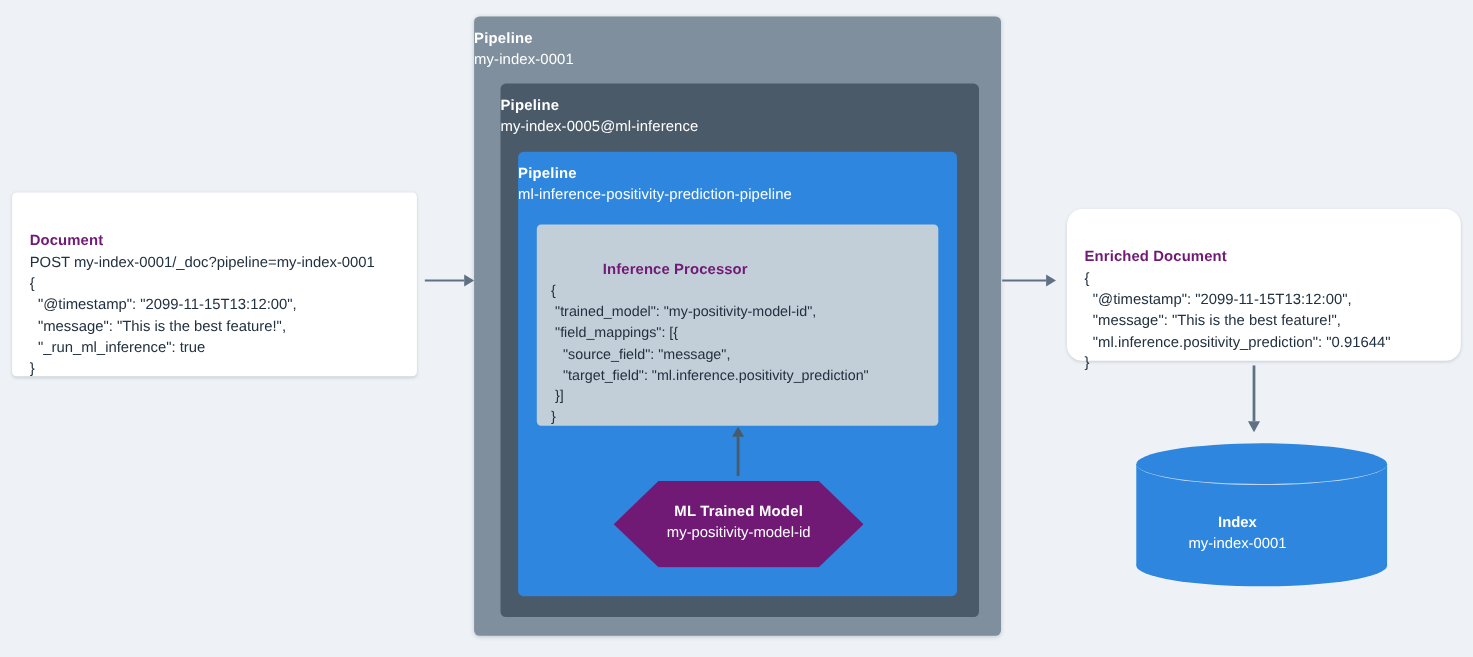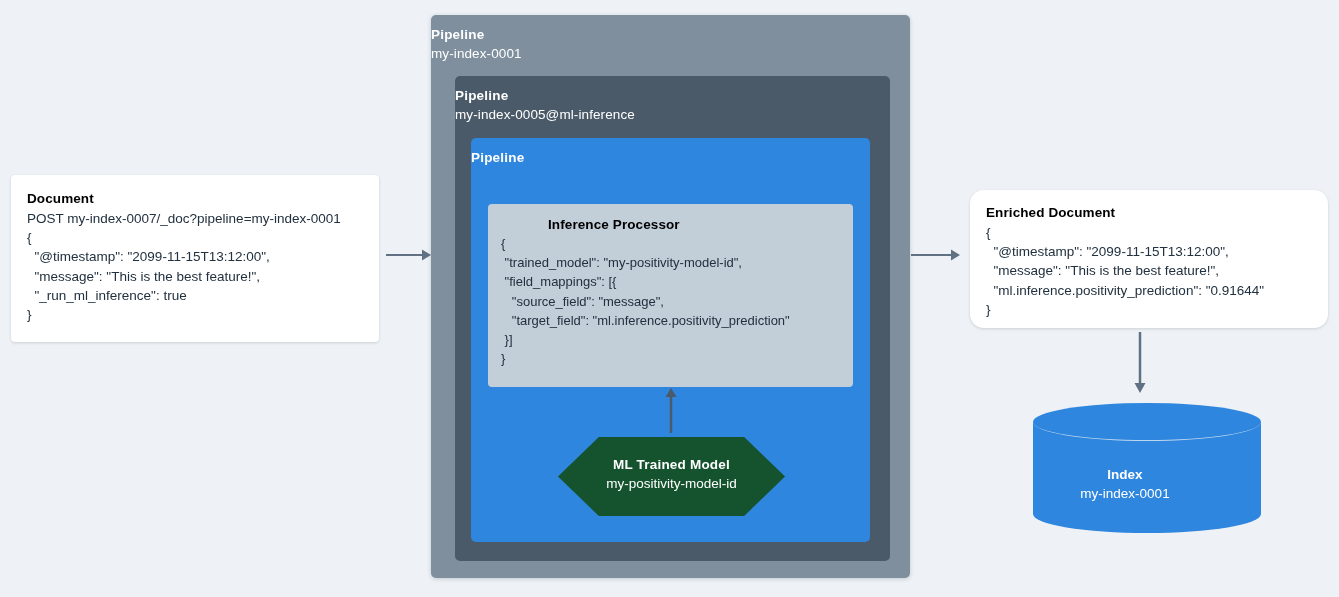--- a/index.html
+++ b/index.html
@@ -25,24 +25,25 @@
     position: absolute;
     background: #ffffff;
     border-radius: 4px;
     box-shadow: 0 1px 3px rgba(40,55,75,0.18);
     box-sizing: border-box;
     padding: 14px 16px 14px 16px;
   }
   .doc-title {
     font-size: 13.5px;
     font-weight: bold;
-    color: #000000;
+    color: #701a75;
     line-height: 19px;
     letter-spacing: 0.1px;
     margin-bottom: 1px;
+    margin-top: 20px;
   }
   .doc-line {
     font-size: 13.5px;
     color: #22313f;
     line-height: 19.2px;
     white-space: pre;
   }
 
   #document-card {
     left: 11px;
@@ -120,21 +121,21 @@
   #inference-processor .doc-title { margin-bottom: 0px; padding-left: 47px; }
   #inference-processor .doc-line { font-size: 13px; line-height: 19.2px; }
 
   
   #ml-model-hex {
     position: absolute;
     left: 558px;
     top: 437px;
     width: 227px;
     height: 79px;
-    background: #14532d;
+    background: #701a75;
     clip-path: polygon(18% 0%, 82% 0%, 100% 50%, 82% 100%, 18% 100%, 0% 50%);
     color: #ffffff;
     text-align: center;
     box-sizing: border-box;
     padding-top: 18px;
   }
   #ml-model-hex .hex-title {
     font-size: 13.5px;
     font-weight: bold;
     line-height: 19px;
@@ -207,21 +208,21 @@
   #arrow-enriched-to-index { left: 1133px; top: 332px; }
   #arrow-model-to-processor { position: absolute; left: 193px; top: 249px; }
 </style>
 </head>
 <body>
 
 <div class="stage">
 
   <div class="doc-card" id="document-card">
     <div class="doc-title">Document</div>
-    <div class="doc-line">POST my-index-0007/_doc?pipeline=my-index-0001</div>
+    <div class="doc-line">POST my-index-0001/_doc?pipeline=my-index-0001</div>
     <div class="doc-line">{</div>
     <div class="doc-line">  "@timestamp": "2099-11-15T13:12:00",</div>
     <div class="doc-line">  "message": "This is the best feature!",</div>
     <div class="doc-line">  "_run_ml_inference": true</div>
     <div class="doc-line">}</div>
   </div>
 
   <div class="arrow" id="arrow-doc-to-pipeline">
     <svg width="46" height="14" viewBox="0 0 46 14">
       <line x1="0" y1="7" x2="36" y2="7" stroke="#5f7183" stroke-width="2"></line>
@@ -239,20 +240,21 @@
   <div class="pipeline-box" id="pipeline-middle">
     <div class="pipe-head">
       <div class="pipe-kind">Pipeline</div>
       <div class="pipe-name">my-index-0005@ml-inference</div>
     </div>
   </div>
 
   <div class="pipeline-box" id="pipeline-inner">
     <div class="pipe-head">
       <div class="pipe-kind">Pipeline</div>
+      <div class="pipe-name">ml-inference-positivity-prediction-pipeline</div>
     </div>
 
     <div id="inference-processor">
       <div class="doc-title">Inference Processor</div>
       <div class="doc-line">{</div>
       <div class="doc-line"> "trained_model": "my-positivity-model-id",</div>
       <div class="doc-line"> "field_mappings": [{</div>
       <div class="doc-line">   "source_field": "message",</div>
       <div class="doc-line">   "target_field": "ml.inference.positivity_prediction"</div>
       <div class="doc-line"> }]</div>

